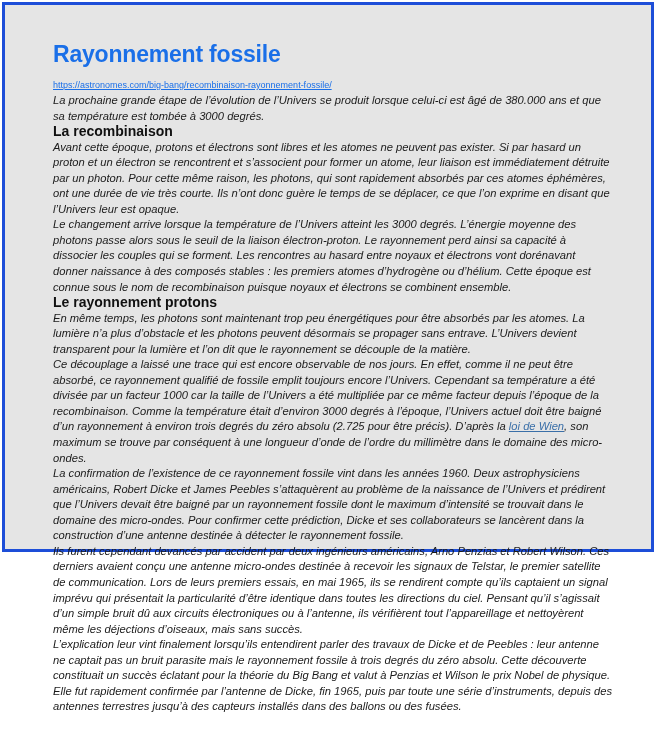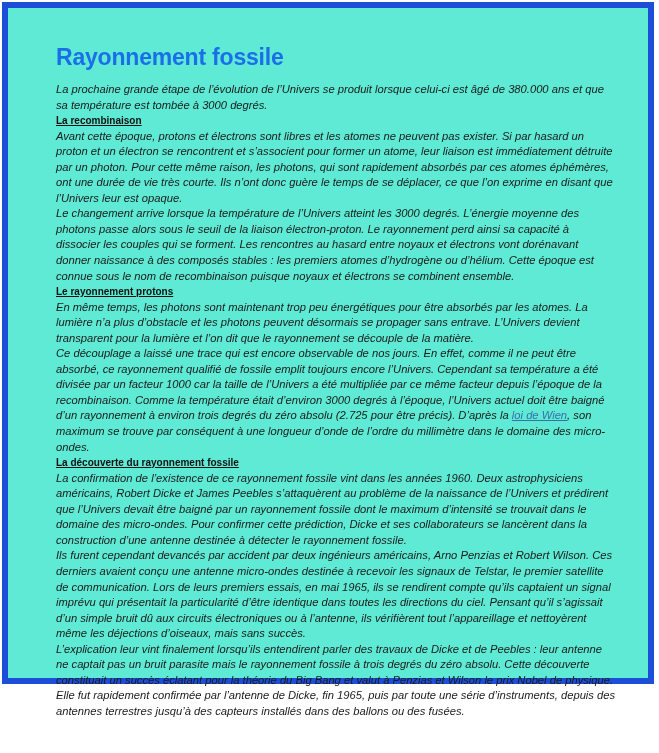--- a/index.html
+++ b/index.html
@@ -1,53 +1,53 @@
 <!DOCTYPE html>
 <html><head>
 <meta charset="utf-8">
 <style>
   html, body { margin: 0; padding: 0; background: #ffffff; }
   body { width: 659px; height: 753px; position: relative; overflow: hidden; }
   .page {
-    position: absolute; left: 2px; top: 2px; width: 652px; height: 682px;
-    border: 6px solid #1d4ed8; box-sizing: border-box; background: #5eead4;
+    position: absolute; left: 2px; top: 2px; width: 652px; height: 550px;
+    border: 3px solid #1d4ed8; box-sizing: border-box; background: #e5e5e5;
   }
   .content {
     position: absolute; left: 48px; top: 34px; width: 560px;
     font-family: "Liberation Sans", sans-serif; color: #1a1a1a;
     font-size: 11.2px; line-height: 15.55px;
   }
   h1.title {
     margin: 0 0 10px 0; font-size: 23px; line-height: 30px; font-weight: bold;
     color: #1a6fe8; letter-spacing: -0.2px;
   }
   a.source-link {
     display: block; font-size: 9px; line-height: 12px; color: #1a6fe8;
     text-decoration: underline; margin-bottom: 2px;
   }
   p { margin: 0; font-style: italic; }
   h2.section {
-    margin: 0; font-size: 10px; line-height: 15.55px; font-weight: bold; color: #111; text-decoration: underline;
+    margin: 0; font-size: 14px; line-height: 15.55px; font-weight: bold; color: #111;
   }
   a.inline-link { color: #3a6fa8; text-decoration: underline; }
 </style>
 </head>
 <body>
 
 <div class="page">
   <div class="content">
     <h1 class="title">Rayonnement fossile</h1>
+    <a class="source-link" title="https://astronomes.com/big-bang/recombinaison-rayonnement-fossile/">https://astronomes.com/big-bang/recombinaison-rayonnement-fossile/</a>
     <p>La prochaine grande étape de l’évolution de l’Univers se produit lorsque celui-ci est âgé de 380.000 ans et que sa température est tombée à 3000 degrés.</p>
 
     <h2 class="section">La recombinaison</h2>
     <p>Avant cette époque, protons et électrons sont libres et les atomes ne peuvent pas exister. Si par hasard un proton et un électron se rencontrent et s’associent pour former un atome, leur liaison est immédiatement détruite par un photon. Pour cette même raison, les photons, qui sont rapidement absorbés par ces atomes éphémères, ont une durée de vie très courte. Ils n’ont donc guère le temps de se déplacer, ce que l’on exprime en disant que l’Univers leur est opaque.</p>
     <p>Le changement arrive lorsque la température de l’Univers atteint les 3000 degrés. L’énergie moyenne des photons passe alors sous le seuil de la liaison électron-proton. Le rayonnement perd ainsi sa capacité à dissocier les couples qui se forment. Les rencontres au hasard entre noyaux et électrons vont dorénavant donner naissance à des composés stables : les premiers atomes d’hydrogène ou d’hélium. Cette époque est connue sous le nom de recombinaison puisque noyaux et électrons se combinent ensemble.</p>
 
     <h2 class="section">Le rayonnement protons</h2>
     <p>En même temps, les photons sont maintenant trop peu énergétiques pour être absorbés par les atomes. La lumière n’a plus d’obstacle et les photons peuvent désormais se propager sans entrave. L’Univers devient transparent pour la lumière et l’on dit que le rayonnement se découple de la matière.</p>
     <p><span>Ce découplage a laissé une trace qui est encore observable de nos jours. En effet, comme il ne peut être absorbé, ce rayonnement qualifié de fossile emplit toujours encore l’Univers. Cependant sa température a été divisée par un facteur 1000 car la taille de l’Univers a été multipliée par ce même facteur depuis l’époque de la recombinaison. Comme la température était d’environ 3000 degrés à l’époque, l’Univers actuel doit être baigné d’un rayonnement à environ trois degrés du zéro absolu (2.725 pour être précis). D’après la </span><a class="inline-link">loi de Wien</a><span>, son maximum se trouve par conséquent à une longueur d’onde de l’ordre du millimètre dans le domaine des micro-ondes.</span></p>
 
-    <h2 class="section">La découverte du rayonnement fossile</h2>
     <p>La confirmation de l’existence de ce rayonnement fossile vint dans les années 1960. Deux astrophysiciens américains, Robert Dicke et James Peebles s’attaquèrent au problème de la naissance de l’Univers et prédirent que l’Univers devait être baigné par un rayonnement fossile dont le maximum d’intensité se trouvait dans le domaine des micro-ondes. Pour confirmer cette prédiction, Dicke et ses collaborateurs se lancèrent dans la construction d’une antenne destinée à détecter le rayonnement fossile.</p>
     <p>Ils furent cependant devancés par accident par deux ingénieurs américains, Arno Penzias et Robert Wilson. Ces derniers avaient conçu une antenne micro-ondes destinée à recevoir les signaux de Telstar, le premier satellite de communication. Lors de leurs premiers essais, en mai 1965, ils se rendirent compte qu’ils captaient un signal imprévu qui présentait la particularité d’être identique dans toutes les directions du ciel. Pensant qu’il s’agissait d’un simple bruit dû aux circuits électroniques ou à l’antenne, ils vérifièrent tout l’appareillage et nettoyèrent même les déjections d’oiseaux, mais sans succès.</p>
     <p>L’explication leur vint finalement lorsqu’ils entendirent parler des travaux de Dicke et de Peebles : leur antenne ne captait pas un bruit parasite mais le rayonnement fossile à trois degrés du zéro absolu. Cette découverte constituait un succès éclatant pour la théorie du Big Bang et valut à Penzias et Wilson le prix Nobel de physique. Elle fut rapidement confirmée par l’antenne de Dicke, fin 1965, puis par toute une série d’instruments, depuis des antennes terrestres jusqu’à des capteurs installés dans des ballons ou des fusées.</p>
   </div>
 </div>
 
 </body></html>

